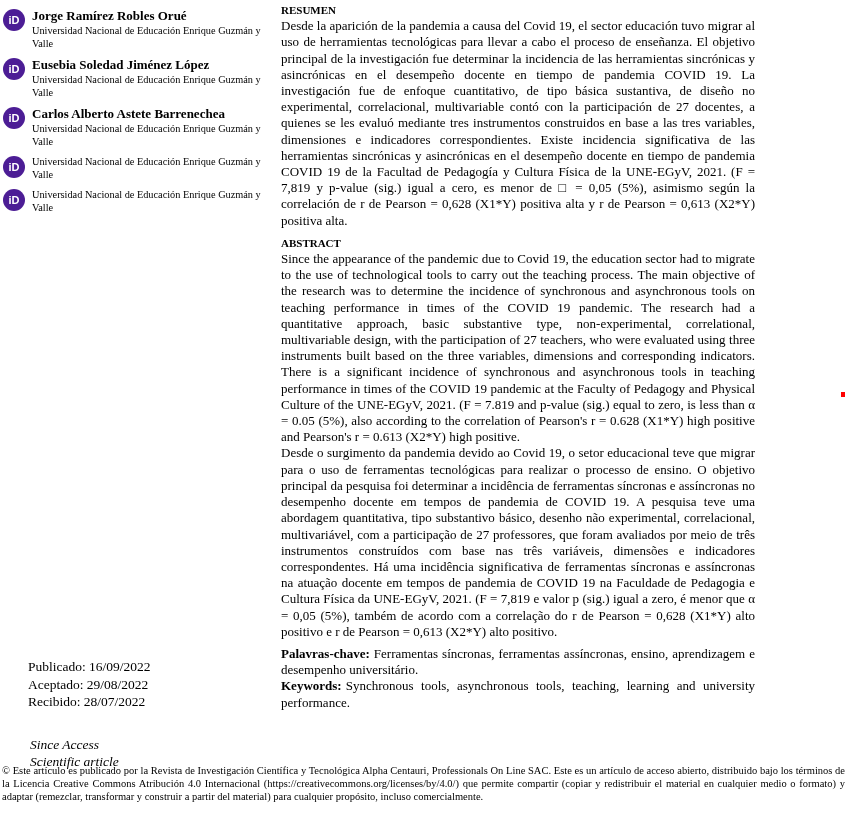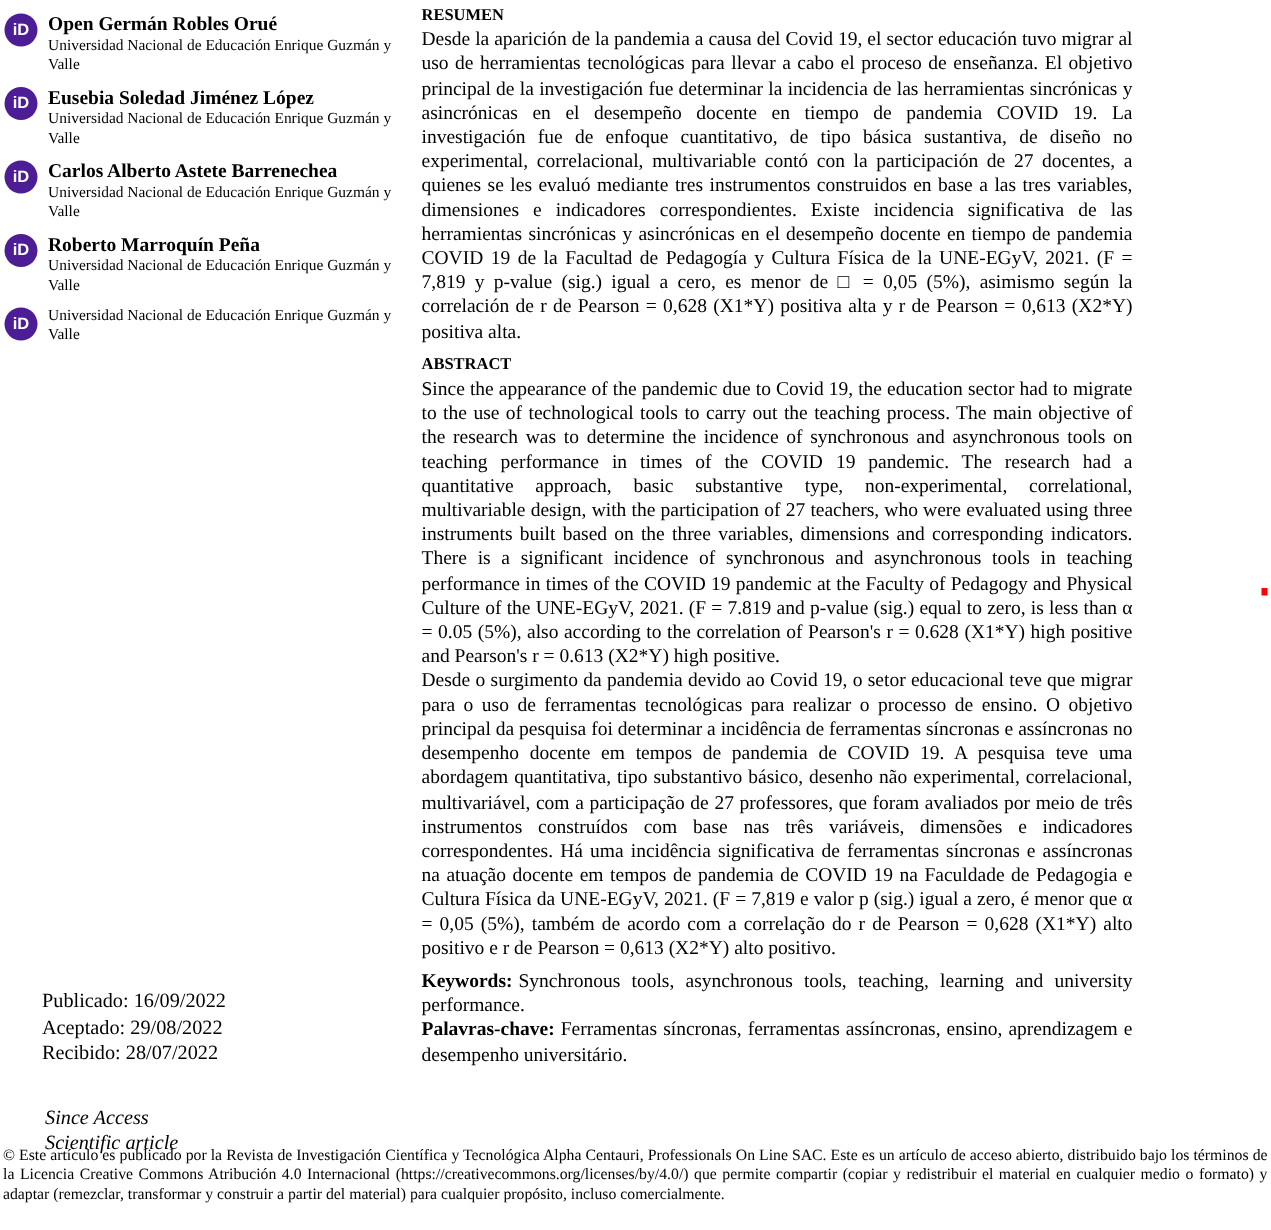--- a/index.html
+++ b/index.html
@@ -48,21 +48,21 @@
   }
 </style>
 </head>
 <body>
 
 <div class="authors">
 
   <div class="author">
     <span class="orcid-icon">iD</span>
     <div>
-      <div class="author-name">Open Germán Robles Orué</div>
+      <div class="author-name">Jorge Ramírez Robles Orué</div>
       <div class="author-affil">Universidad Nacional de Educación Enrique Guzmán y Valle</div>
     </div>
   </div>
 
   <div class="author">
     <span class="orcid-icon">iD</span>
     <div>
       <div class="author-name">Eusebia Soledad Jiménez López</div>
       <div class="author-affil">Universidad Nacional de Educación Enrique Guzmán y Valle</div>
     </div>
@@ -72,21 +72,20 @@
     <span class="orcid-icon">iD</span>
     <div>
       <div class="author-name">Carlos Alberto Astete Barrenechea</div>
       <div class="author-affil">Universidad Nacional de Educación Enrique Guzmán y Valle</div>
     </div>
   </div>
 
   <div class="author">
     <span class="orcid-icon">iD</span>
     <div>
-      <div class="author-name">Roberto Marroquín Peña</div>
       <div class="author-affil">Universidad Nacional de Educación Enrique Guzmán y Valle</div>
     </div>
   </div>
 
   <div class="author">
     <span class="orcid-icon">iD</span>
     <div>
       <div class="author-affil">Universidad Nacional de Educación Enrique Guzmán y Valle</div>
     </div>
   </div>
@@ -108,21 +107,21 @@
 
   <div class="section-heading">RESUMEN</div>
   <p class="section-body">Desde la aparición de la pandemia a causa del Covid 19, el sector educación tuvo migrar al uso de herramientas tecnológicas para llevar a cabo el proceso de enseñanza. El objetivo principal de la investigación fue determinar la incidencia de las herramientas sincrónicas y asincrónicas en el desempeño docente en tiempo de pandemia COVID 19. La investigación fue de enfoque cuantitativo, de tipo básica sustantiva, de diseño no experimental, correlacional, multivariable contó con la participación de 27 docentes, a quienes se les evaluó mediante tres instrumentos construidos en base a las tres variables, dimensiones e indicadores correspondientes. Existe incidencia significativa de las herramientas sincrónicas y asincrónicas en el desempeño docente en tiempo de pandemia COVID 19 de la Facultad de Pedagogía y Cultura Física de la UNE-EGyV, 2021. (F = 7,819 y p-value (sig.) igual a cero, es menor de □ = 0,05 (5%), asimismo según la correlación de r de Pearson = 0,628 (X1*Y) positiva alta y r de Pearson = 0,613 (X2*Y) positiva alta.</p>
 
   <div class="section-heading gap">ABSTRACT</div>
   <p class="section-body">Since the appearance of the pandemic due to Covid 19, the education sector had to migrate to the use of technological tools to carry out the teaching process. The main objective of the research was to determine the incidence of synchronous and asynchronous tools on teaching performance in times of the COVID 19 pandemic. The research had a quantitative approach, basic substantive type, non-experimental, correlational, multivariable design, with the participation of 27 teachers, who were evaluated using three instruments built based on the three variables, dimensions and corresponding indicators. There is a significant incidence of synchronous and asynchronous tools in teaching performance in times of the COVID 19 pandemic at the Faculty of Pedagogy and Physical Culture of the UNE-EGyV, 2021. (F = 7.819 and p-value (sig.) equal to zero, is less than α = 0.05 (5%), also according to the correlation of Pearson's r = 0.628 (X1*Y) high positive and Pearson's r = 0.613 (X2*Y) high positive.</p>
 
   <p class="section-body">Desde o surgimento da pandemia devido ao Covid 19, o setor educacional teve que migrar para o uso de ferramentas tecnológicas para realizar o processo de ensino. O objetivo principal da pesquisa foi determinar a incidência de ferramentas síncronas e assíncronas no desempenho docente em tempos de pandemia de COVID 19. A pesquisa teve uma abordagem quantitativa, tipo substantivo básico, desenho não experimental, correlacional, multivariável, com a participação de 27 professores, que foram avaliados por meio de três instrumentos construídos com base nas três variáveis, dimensões e indicadores correspondentes. Há uma incidência significativa de ferramentas síncronas e assíncronas na atuação docente em tempos de pandemia de COVID 19 na Faculdade de Pedagogia e Cultura Física da UNE-EGyV, 2021. (F = 7,819 e valor p (sig.) igual a zero, é menor que α = 0,05 (5%), também de acordo com a correlação do r de Pearson = 0,628 (X1*Y) alto positivo e r de Pearson = 0,613 (X2*Y) alto positivo.</p>
 
   <div class="keywords">
+    <p class="kw"><span class="kw-label">Palavras-chave:</span><span>Ferramentas síncronas, ferramentas assíncronas, ensino, aprendizagem e desempenho universitário.</span></p>
     <p class="kw"><span class="kw-label">Keywords:</span><span>Synchronous tools, asynchronous tools, teaching, learning and university performance.</span></p>
-    <p class="kw"><span class="kw-label">Palavras-chave:</span><span>Ferramentas síncronas, ferramentas assíncronas, ensino, aprendizagem e desempenho universitário.</span></p>
   </div>
 
 </div>
 
 <div class="red-marker"></div>
 
 <div class="footer">© Este artículo es publicado por la Revista de Investigación Científica y Tecnológica Alpha Centauri, Professionals On Line SAC. Este es un artículo de acceso abierto, distribuido bajo los términos de la Licencia Creative Commons Atribución 4.0 Internacional (https://creativecommons.org/licenses/by/4.0/) que permite compartir (copiar y redistribuir el material en cualquier medio o formato) y adaptar (remezclar, transformar y construir a partir del material) para cualquier propósito, incluso comercialmente.</div>
 
 </body></html>

